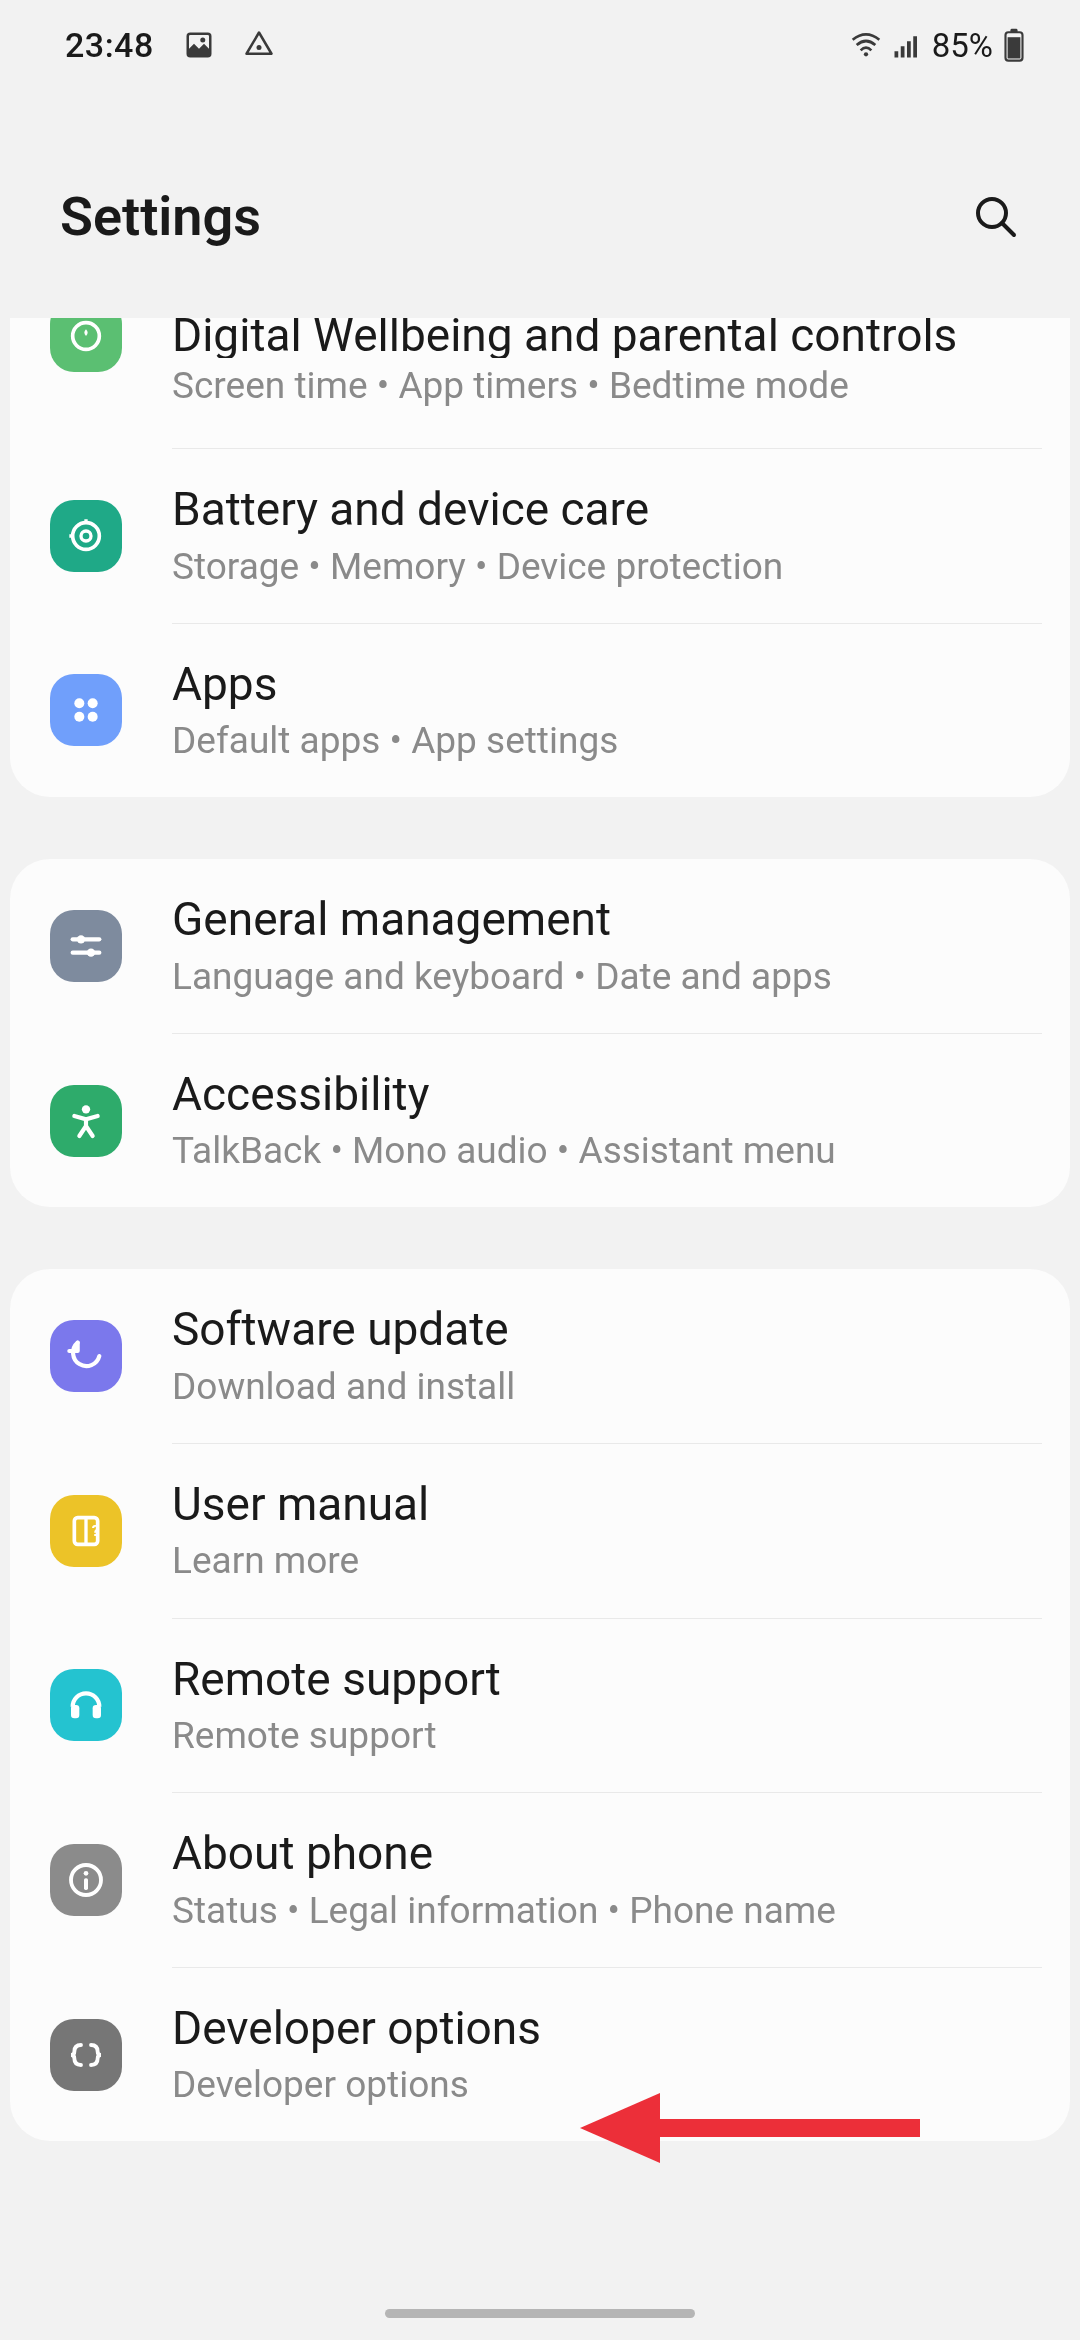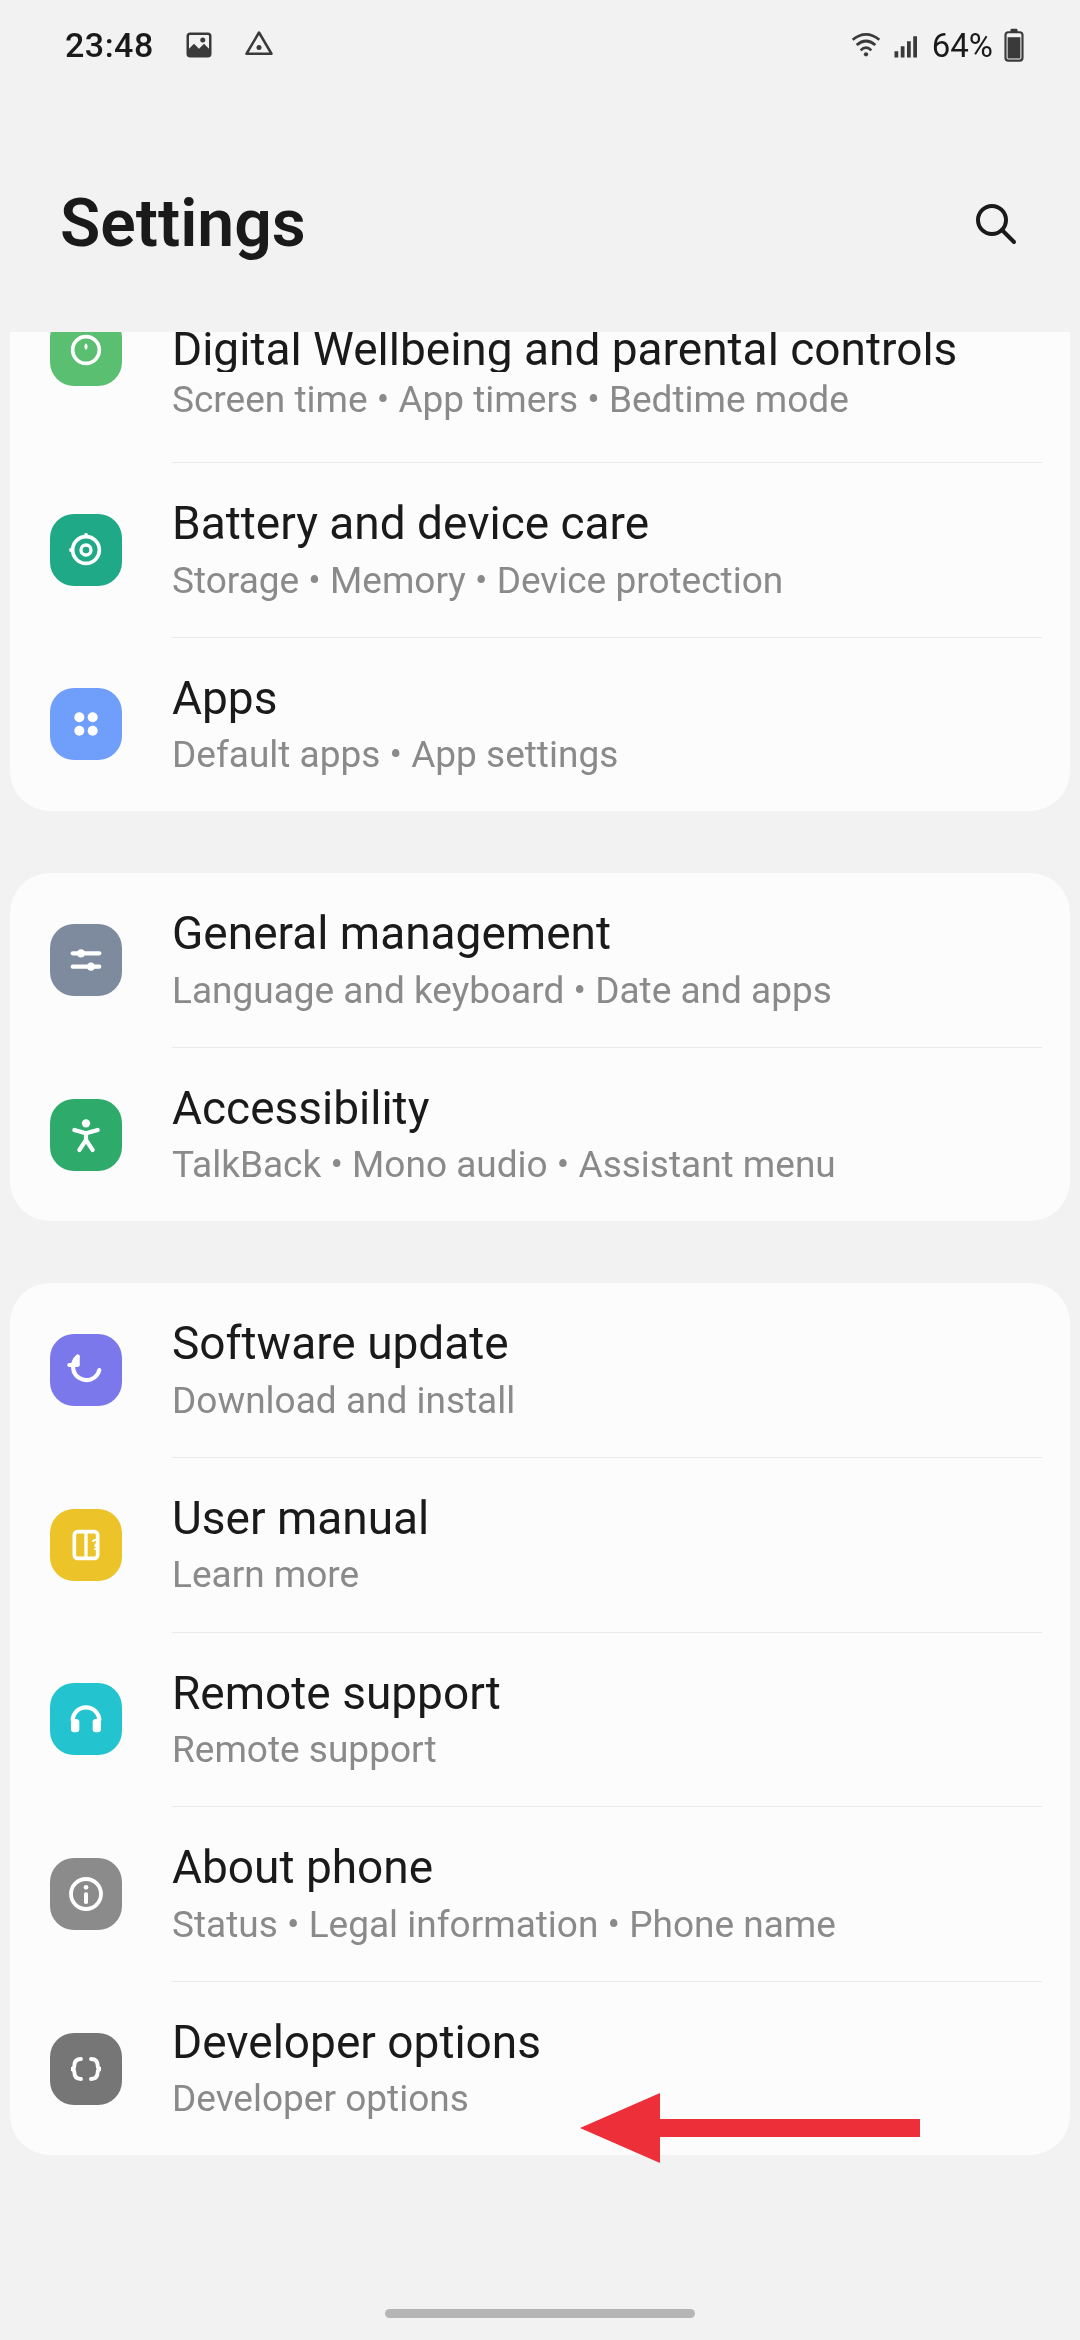--- a/index.html
+++ b/index.html
@@ -23,21 +23,21 @@
     .status-left { display: flex; align-items: center; gap: 30px; }
     .status-right { display: flex; align-items: center; gap: 10px; }
     .status-time { font-weight: 500; letter-spacing: 0.5px; }
     .header {
       padding: 95px 60px 70px 60px;
       display: flex;
       justify-content: space-between;
       align-items: center;
     }
     .header-title {
-      font-size: 66px;
+      font-size: 54px;
       font-weight: 600;
       color: #1a1a1a;
     }
     .search-icon { width: 48px; height: 48px; }
     .group {
       background: #fcfcfc;
       border-radius: 40px;
       margin: 0 10px;
       overflow: hidden;
     }
@@ -155,21 +155,21 @@
         </svg>
     </span>
     <span>
       <svg width="30" height="28" viewBox="0 0 24 22">
           <rect x="2" y="16" width="3" height="5" fill="#3a3a3a"></rect>
           <rect x="7" y="12" width="3" height="9" fill="#3a3a3a"></rect>
           <rect x="12" y="8" width="3" height="13" fill="#3a3a3a"></rect>
           <rect x="17" y="4" width="3" height="17" fill="#3a3a3a"></rect>
         </svg>
     </span>
-    <span style="font-size:33px;">64%</span>
+    <span style="font-size:33px;">85%</span>
     <span>
       <svg width="22" height="34" viewBox="0 0 14 24">
           <rect x="1" y="3" width="12" height="20" rx="2" fill="none" stroke="#3a3a3a" stroke-width="1.5"></rect>
           <rect x="4.5" y="0.5" width="5" height="3" rx="1" fill="#3a3a3a"></rect>
           <rect x="2.5" y="6.5" width="9" height="15" fill="#3a3a3a"></rect>
         </svg>
     </span>
   </div>
 </div>
 

